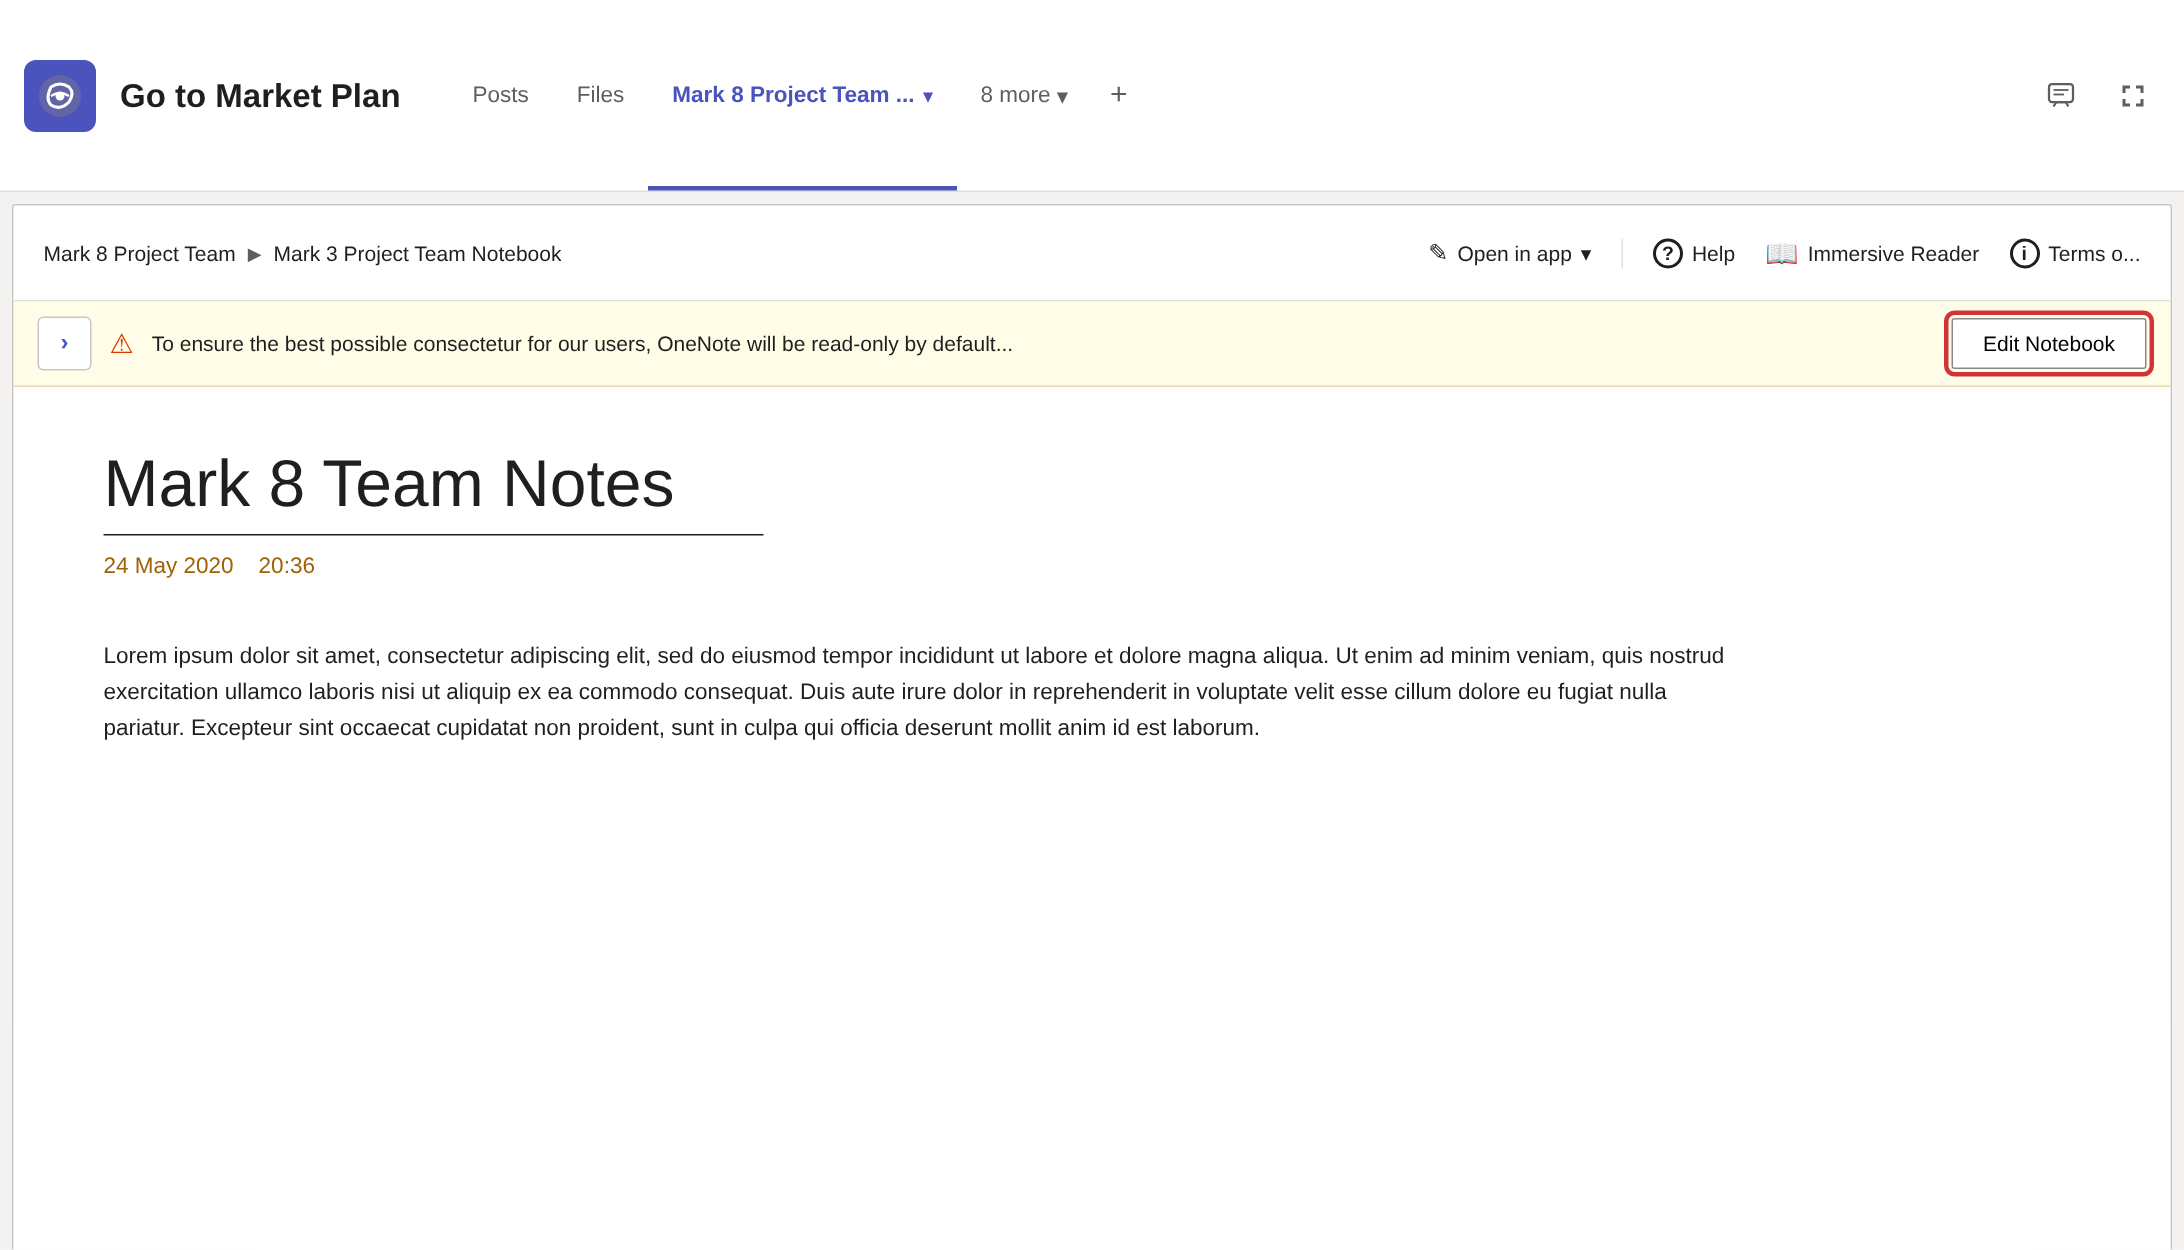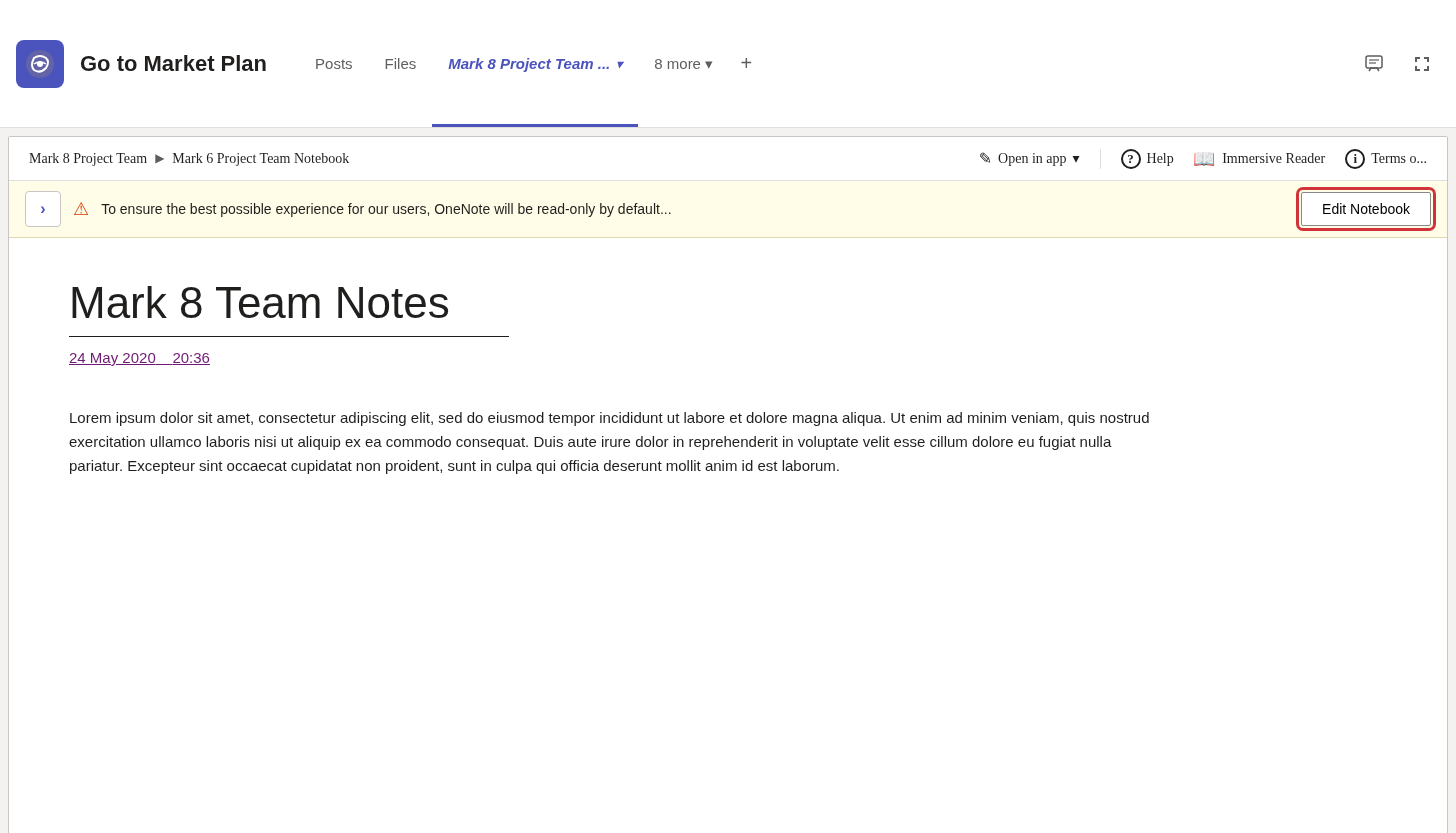--- a/index.html
+++ b/index.html
@@ -56,21 +56,20 @@
       font-size: 15px;
       color: #605e5c;
       cursor: pointer;
       position: relative;
       white-space: nowrap;
     }
 
     .nav-tab.active {
       color: #4b53bc;
       font-weight: 600;
-      font-style: italic;
     }
 
     .nav-tab.active::after {
       content: '';
       position: absolute;
       bottom: 0;
       left: 0;
       right: 0;
       height: 3px;
       background: #4b53bc;
@@ -136,25 +135,24 @@
       border-radius: 2px;
       display: flex;
       flex-direction: column;
       overflow: hidden;
     }
 
     
     .inner-toolbar {
       display: flex;
       padding: 0 20px;
-      height: 44px;
+      height: 64px;
       border-bottom: 1px solid #e1dfdd;
       background: #fff;
       gap: 24px;
-      font-family: Liberation Serif, serif;
     }
 
     .breadcrumb {
       display: flex;
       align-items: center;
       gap: 8px;
       font-size: 14px;
       color: #201f1e;
     }
 
@@ -255,23 +253,22 @@
     .doc-title-underline {
       width: 100%;
       max-width: 440px;
       height: 1px;
       background: #201f1e;
       margin-bottom: 12px;
     }
 
     .doc-date {
       font-size: 15px;
-      color: #701a75;
+      color: #a16207;
       margin-bottom: 40px;
-      text-decoration: underline;
     }
 
     .doc-body {
       font-size: 15px;
       line-height: 1.6;
       color: #201f1e;
       max-width: 1100px;
     }
   </style>
 </head>
@@ -328,21 +325,21 @@
   </div>
 </div>
 
 <div class="content-area">
   <div class="main-frame">
 
     <div class="inner-toolbar">
       <div class="breadcrumb">
         <span>Mark 8 Project Team</span>
         <span class="breadcrumb-separator">▶</span>
-        <span>Mark 6 Project Team Notebook</span>
+        <span>Mark 3 Project Team Notebook</span>
       </div>
       <div class="toolbar-right">
         <div class="toolbar-action">
           <span class="icon">✎</span>
           <span>Open in app</span>
           <span>▾</span>
         </div>
         <div class="toolbar-divider"></div>
         <div class="toolbar-action">
           <span class="icon" style="width:20px;height:20px;border-radius:50%;border:2px solid #201f1e;display:inline-flex;align-items:center;justify-content:center;font-size:13px;font-weight:bold;">?</span>
@@ -357,21 +354,21 @@
           <span>Terms o...</span>
         </div>
       </div>
     </div>
 
     <div class="warning-banner">
       <div class="warning-toggle">
         <span style="color:#4b53bc;font-size:16px;font-weight:bold;">›</span>
       </div>
       <span class="warning-icon">⚠</span>
-      <span class="warning-text">To ensure the best possible experience for our users, OneNote will be read-only by default...</span>
+      <span class="warning-text">To ensure the best possible consectetur for our users, OneNote will be read-only by default...</span>
       <button class="edit-notebook-btn">Edit Notebook</button>
     </div>
 
     <div class="document-area">
       <h1 class="doc-title">Mark 8 Team Notes</h1>
       <div class="doc-title-underline"></div>
       <div class="doc-date">
         <span>24 May 2020</span>
         &nbsp;&nbsp;
         <span>20:36</span>

